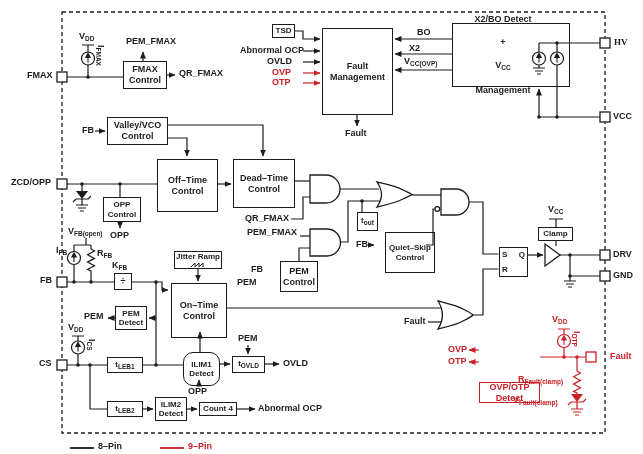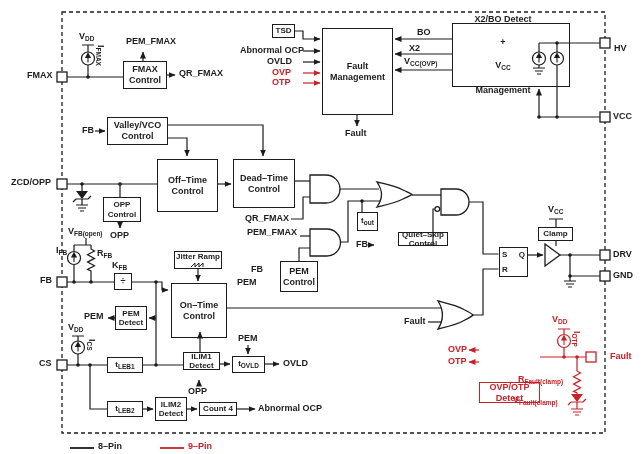--- a/index.html
+++ b/index.html
@@ -210,29 +210,29 @@
         <path d="M1,5 L5,1 L5,5 L9,1 L9,5 L13,1 L13,5" stroke="#1c1c1c" stroke-width="1" fill="none"></path>
       </svg>
 </div>
 <div class="box" style="left:114px;top:273px;width:18px;height:17px;">÷</div>
 <div class="box" style="left:171px;top:283px;width:56px;height:55px;">On–Time
 Control</div>
 <div class="box sm" style="left:115px;top:306px;width:32px;height:24px;">PEM
 Detect</div>
 <div class="box" style="left:280px;top:261px;width:38px;height:31px;">PEM
 Control</div>
-<div class="box sm" style="left:398px;top:232px;width:50px;height:14px;">Quiet–Skip
+<div class="box sm" style="left:385px;top:232px;width:50px;height:41px;">Quiet–Skip
 Control</div>
 <div class="box sm" style="left:357px;top:212px;width:21px;height:19px;">
   <span><span>t</span><sub>out</sub></span>
 </div>
 <div class="box sm" style="left:107px;top:357px;width:36px;height:16px;">
   <span><span>t</span><sub>LEB1</sub></span>
 </div>
-<div class="box sm" style="left:183px;top:352px;width:37px;height:18px;">ILIM1
+<div class="box sm" style="left:183px;top:352px;width:37px;height:34px;border-radius:10px;">ILIM1
 Detect</div>
 <div class="box sm" style="left:232px;top:356px;width:33px;height:17px;">
   <span><span>t</span><sub>OVLD</sub></span>
 </div>
 <div class="box sm" style="left:107px;top:401px;width:36px;height:16px;">
   <span><span>t</span><sub>LEB2</sub></span>
 </div>
 <div class="box sm" style="left:155px;top:397px;width:32px;height:24px;">ILIM2
 Detect</div>
 <div class="box sm" style="left:199px;top:402px;width:38px;height:14px;">Count 4</div>
@@ -253,21 +253,21 @@
   <span class="latchl" style="left:2px;top:18px;">R</span>
   <span class="latchl" style="right:2px;top:3px;">Q</span>
 </div>
 <div class="box redbox" style="left:479px;top:346px;width:61px;height:21px;margin-top:36px;">OVP/OTP
 Detect</div>
 
 <div class="lbl" style="left:27px;top:71px;">FMAX</div>
 <div class="lbl" style="left:11px;top:178px;">ZCD/OPP</div>
 <div class="lbl" style="left:40px;top:276px;">FB</div>
 <div class="lbl" style="left:39px;top:359px;">CS</div>
-<div class="lbl" style="left:614px;top:44px;">HV</div>
+<div class="lbl" style="left:614px;top:38px;font-family:Liberation Serif, serif;">HV</div>
 <div class="lbl" style="left:613px;top:112px;">VCC</div>
 <div class="lbl" style="left:613px;top:250px;">DRV</div>
 <div class="lbl" style="left:613px;top:271px;">GND</div>
 <div class="lbl red" style="left:610px;top:352px;">Fault</div>
 
 <div class="lbl" style="left:79px;top:32px;"><span>V</span><sub>DD</sub></div>
 <div class="lbl rot" style="left:105px;top:45px;"><span>I</span><sub>FMAX</sub></div>
 <div class="lbl" style="left:126px;top:37px;">PEM_FMAX</div>
 <div class="lbl" style="left:179px;top:69px;">QR_FMAX</div>
 <div class="lbl" style="left:82px;top:126px;">FB</div>

